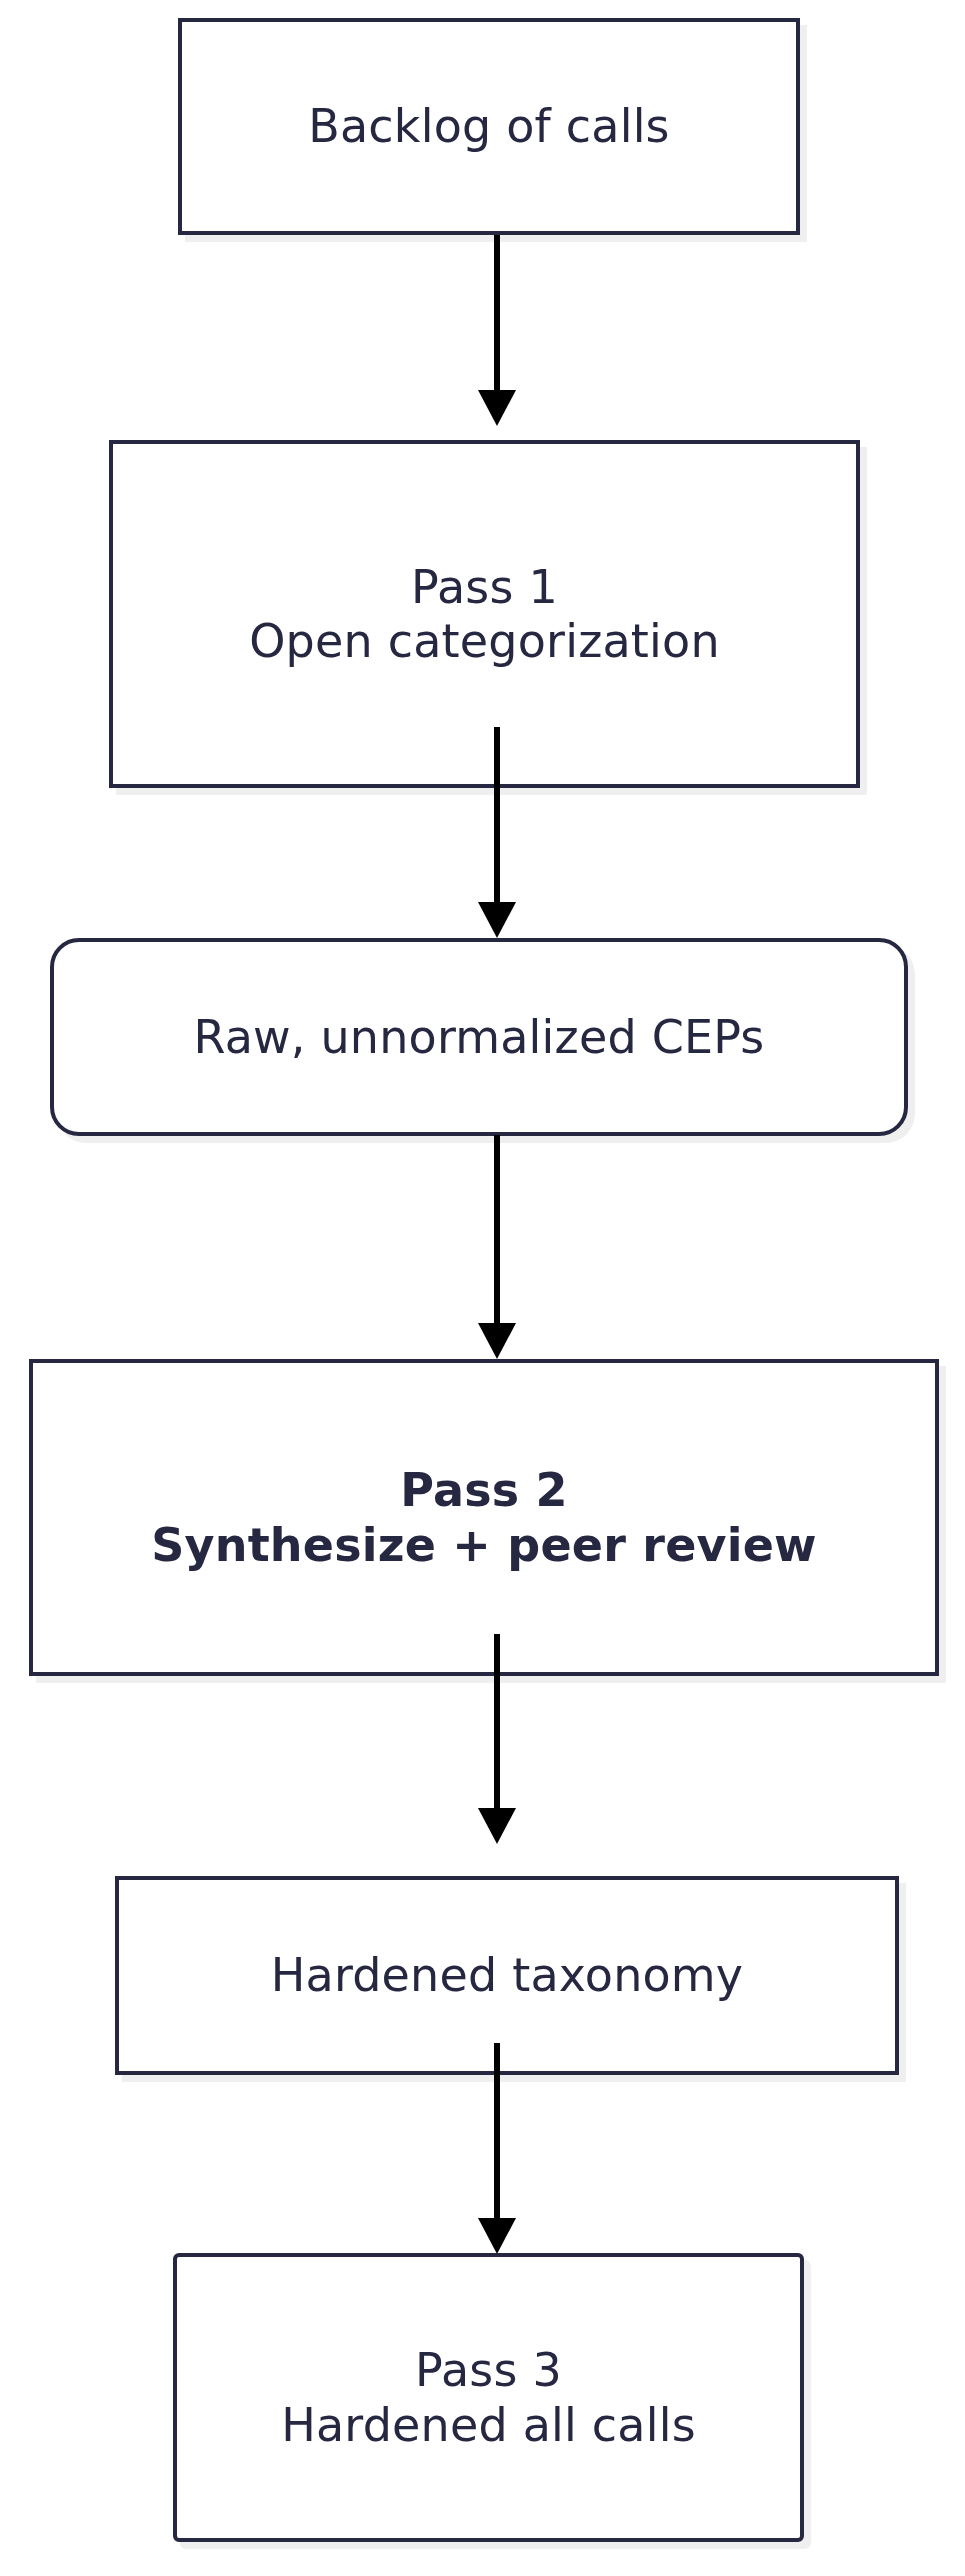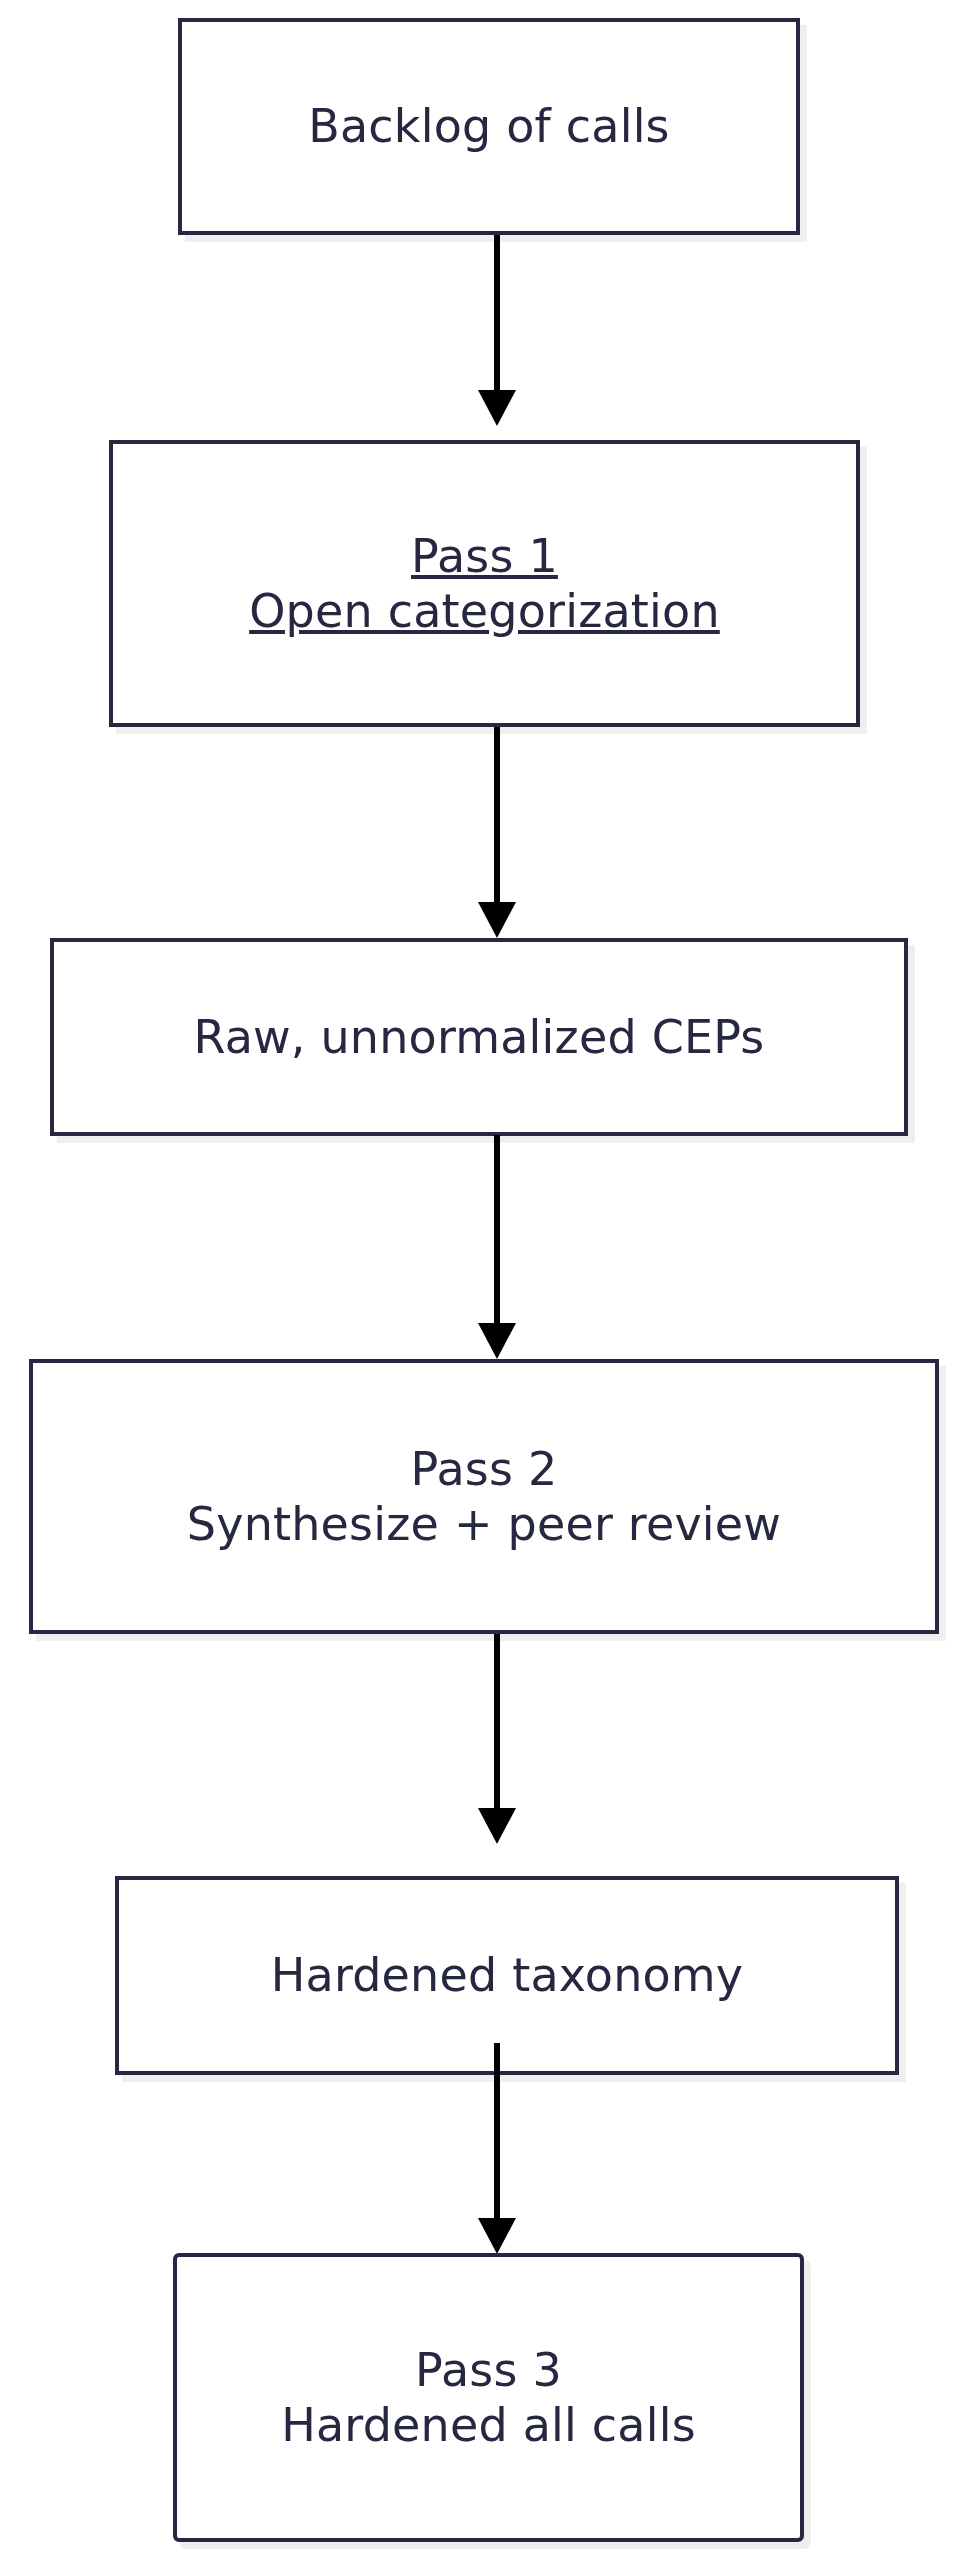--- a/index.html
+++ b/index.html
@@ -39,23 +39,23 @@
     font-size: 46px;
     line-height: 1.18;
     letter-spacing: 0.2px;
     font-weight: 400;
   }
 
   .node .line2 { display: block; text-align: right; }
 
   
   #node-backlog        { left: 178px; top: 18px;   width: 622px; height: 217px; }
-  #node-pass1          { left: 109px; top: 440px;  width: 751px; height: 287px; text-decoration: underline; }
-  #node-raw-ceps       { left:  50px; top: 938px; width: 858px; height: 198px; }
-  #node-pass2          { left:  29px; top: 1359px; width: 910px; height: 275px; }
+  #node-pass1          { left: 109px; top: 440px;  width: 751px; height: 348px; }
+  #node-raw-ceps       { left:  50px; top: 938px; width: 858px; height: 198px; border-radius: 29px; }
+  #node-pass2          { left:  29px; top: 1359px; width: 910px; height: 317px; font-weight: bold; }
   #node-hardened       { left: 115px; top: 1844px; width: 784px; height: 199px; margin-top: 32px; }
   #node-pass3          { left: 173px; top: 2253px; width: 631px; height: 289px; border-radius: 6px; }
 
   
   .edge {
     position: absolute;
     left: 50%;
     transform: translateX(-50%);
     width: 38px;
   }

